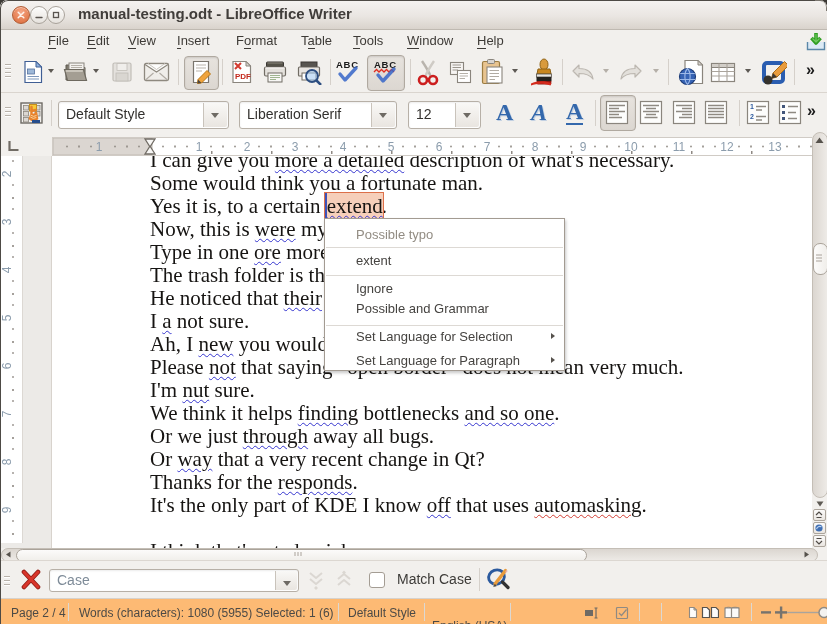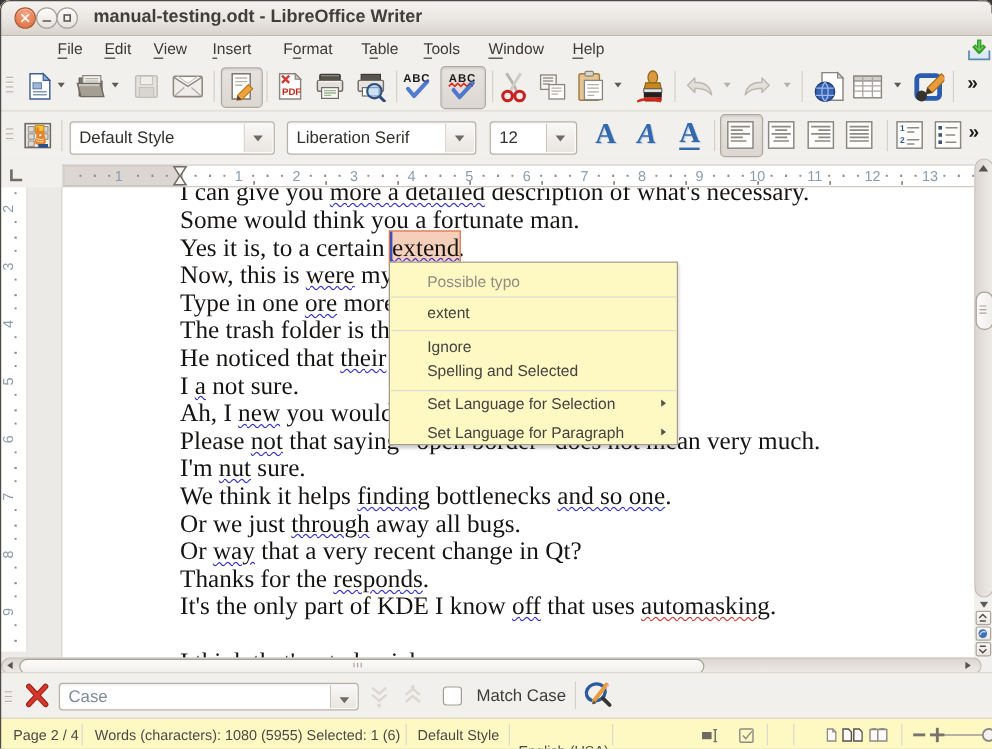--- a/index.html
+++ b/index.html
@@ -38,21 +38,21 @@
 .wv{text-decoration:underline;text-decoration-style:wavy;text-decoration-color:#3535cf;text-decoration-thickness:1px;text-underline-offset:2px;}
 .wvr{text-decoration:underline;text-decoration-style:wavy;text-decoration-color:#d23c32;text-decoration-thickness:1px;text-underline-offset:2px;}
 #hl{background:#f6cfba;border:1px solid #dd7049;margin:0 -2px;padding:1px 0px 2px 2px;position:relative;}
 #hl i{position:absolute;left:0;top:0;bottom:0;width:2px;background:#3c52b8;font-style:normal;}
 #vsb{left:812px;top:131px;width:15px;height:425px;background:#f2f0ed;}
 #hsb{left:0;top:543px;width:812px;height:17px;background:#f2f0ed;}
 .trough{position:absolute;background:linear-gradient(90deg,#dbd6d0,#eeebe7);border:1px solid #c4beb6;border-radius:8px;}
 .trough.h{background:linear-gradient(#dbd6d0,#eeebe7);}
 .thumb{position:absolute;background:linear-gradient(90deg,#fcfbfa,#f0eeea);border:1px solid #aaa39a;border-radius:7px;}
 #findbar{left:0;top:560px;width:827px;height:38px;background:#f2f0ed;border-top:1px solid #dcd7d1;}
-#statusbar{left:0;top:598px;width:827px;height:26px;background:#fef9c3;border-top:1px solid #d7d2cc;font-size:12px;color:#4c4a46;}
+#statusbar{left:0;top:598px;width:827px;height:26px;background:#fdba74;border-top:1px solid #d7d2cc;font-size:12px;color:#4c4a46;}
 .ssep{position:absolute;top:4px;height:18px;width:1px;background:#dcd8d2;}
 #ctxmenu{left:324px;top:218px;width:241px;height:152px;background:#f2f0ee;border:1px solid #a39b92;box-shadow:1px 2px 3px rgba(0,0,0,.22);z-index:50;}
 .cmi{position:absolute;left:31px;font-size:13px;color:#454340;}
 .cmsep{position:absolute;left:1px;right:1px;height:1px;background:#ddd9d4;}
 .subarr{position:absolute;right:9px;width:0;height:0;border-top:3.5px solid transparent;border-bottom:3.5px solid transparent;border-left:4.5px solid #55514c;}
 </style></head><body>
 <div id="win">
 <div id="titlebar" class="abs">
  <div id="btnclose" class="wbtn">
         <svg width="16" height="16">
@@ -424,27 +424,27 @@
 <div class="tl" style="top:175.5px">Ah, I <span class="wv">new</span> you would say that.</div>
 <div class="tl" style="top:198.5px">Please <span class="wv">not</span> that saying “open border” does not mean very much.</div>
 <div class="tl" style="top:221.5px">I'm <span class="wv">nut</span> sure.</div>
 <div class="tl" style="top:244.5px">We think it helps <span class="wv">finding</span> bottlenecks <span class="wv">and so one</span>.</div>
 <div class="tl" style="top:267.5px">Or we just <span class="wv">through</span> away all bugs.</div>
 <div class="tl" style="top:290.5px">Or <span class="wv">way</span> that a very recent change in Qt?</div>
 <div class="tl" style="top:313.5px">Thanks for the <span class="wv">responds</span>.</div>
 <div class="tl" style="top:336.5px">It's the only part of KDE I know <span class="wv">off</span> that uses <span class="wvr">automasking</span>.</div>
 <div class="tl" style="top:382.5px">I think that's a tad quick.</div>
 </div>
-<div id="ctxmenu" style="position:absolute;left:324px;top:62px;width:239px;height:151px;background:#fef9c3;border:1px solid #a39b92;box-shadow:1px 2px 3px rgba(0,0,0,.22);">
+<div id="ctxmenu" style="position:absolute;left:324px;top:62px;width:239px;height:151px;background:#ffffff;border:1px solid #a39b92;box-shadow:1px 2px 3px rgba(0,0,0,.22);">
 <div class="cmi" style="top:8px;color:#928c83">Possible typo</div>
 <div class="cmsep" style="top:28px"></div>
 <div class="cmi" style="top:34px">extent</div>
 <div class="cmsep" style="top:56px"></div>
 <div class="cmi" style="top:62px">Ignore</div>
-<div class="cmi" style="top:82px">Spelling and Selected</div>
+<div class="cmi" style="top:82px">Possible and Grammar</div>
 <div class="cmsep" style="top:106px"></div>
 <div class="cmi" style="top:110px">Set Language for Selection</div>
 <div class="subarr" style="top:114px"></div>
 <div class="cmi" style="top:134px">Set Language for Paragraph</div>
 <div class="subarr" style="top:138px"></div>
 </div>
 </div>
 <div id="vsb" class="abs" style="left:812px;top:132px;width:15px;height:417px;">
  <div class="trough" style="left:0px;top:0px;width:14px;height:364px;"></div>
  <svg style="position:absolute;left:3px;top:5px" width="9" height="7">

